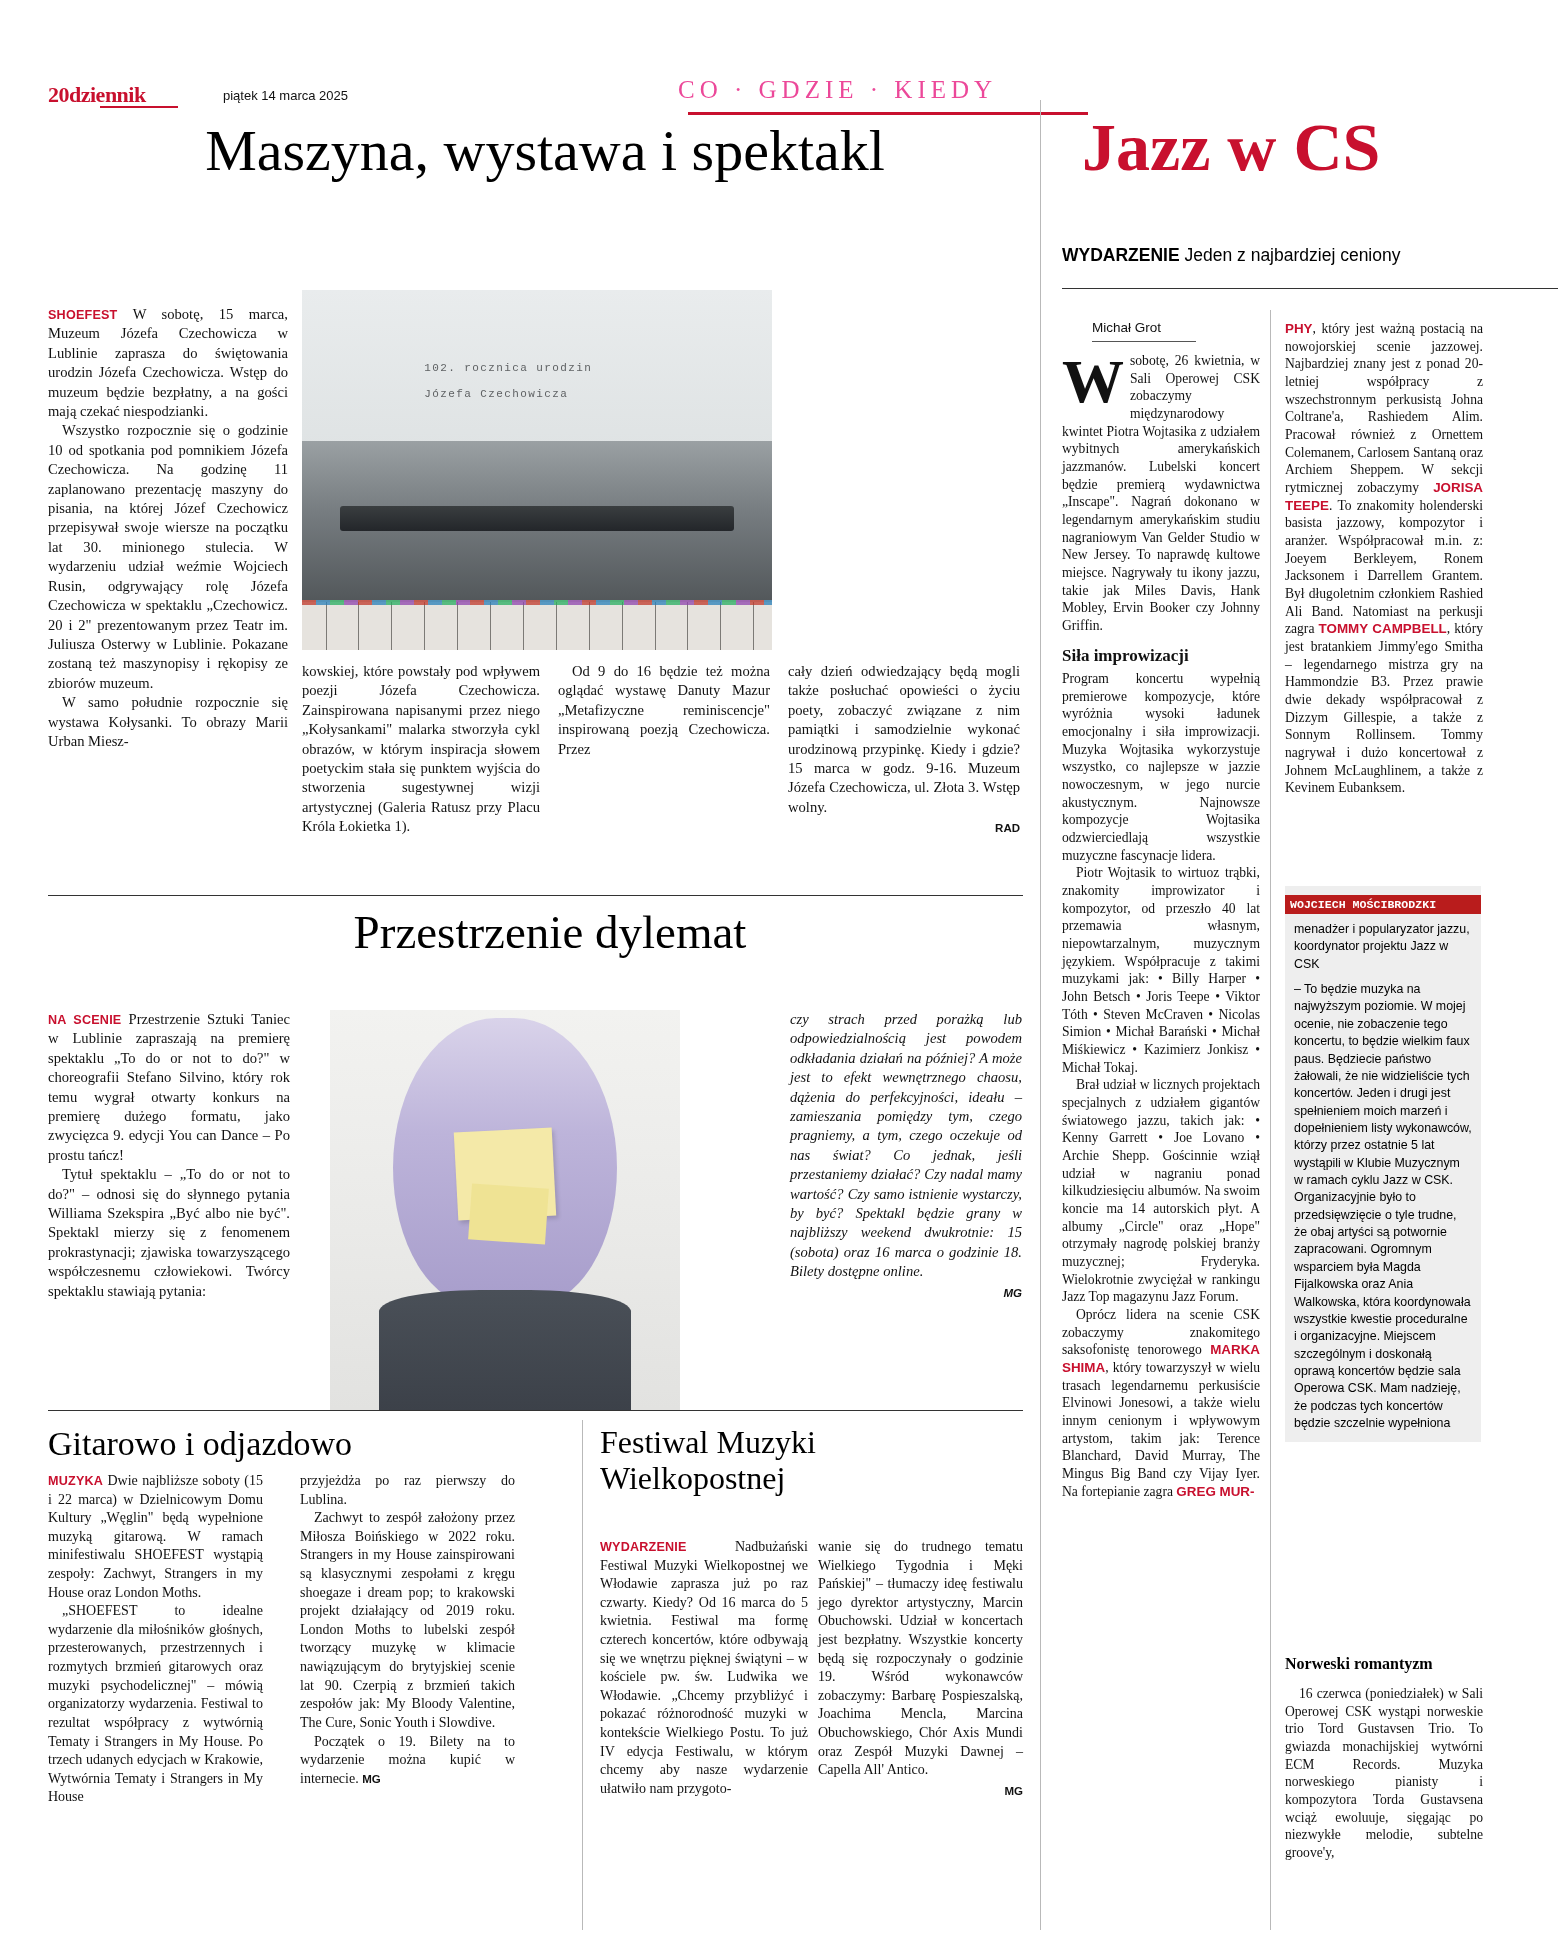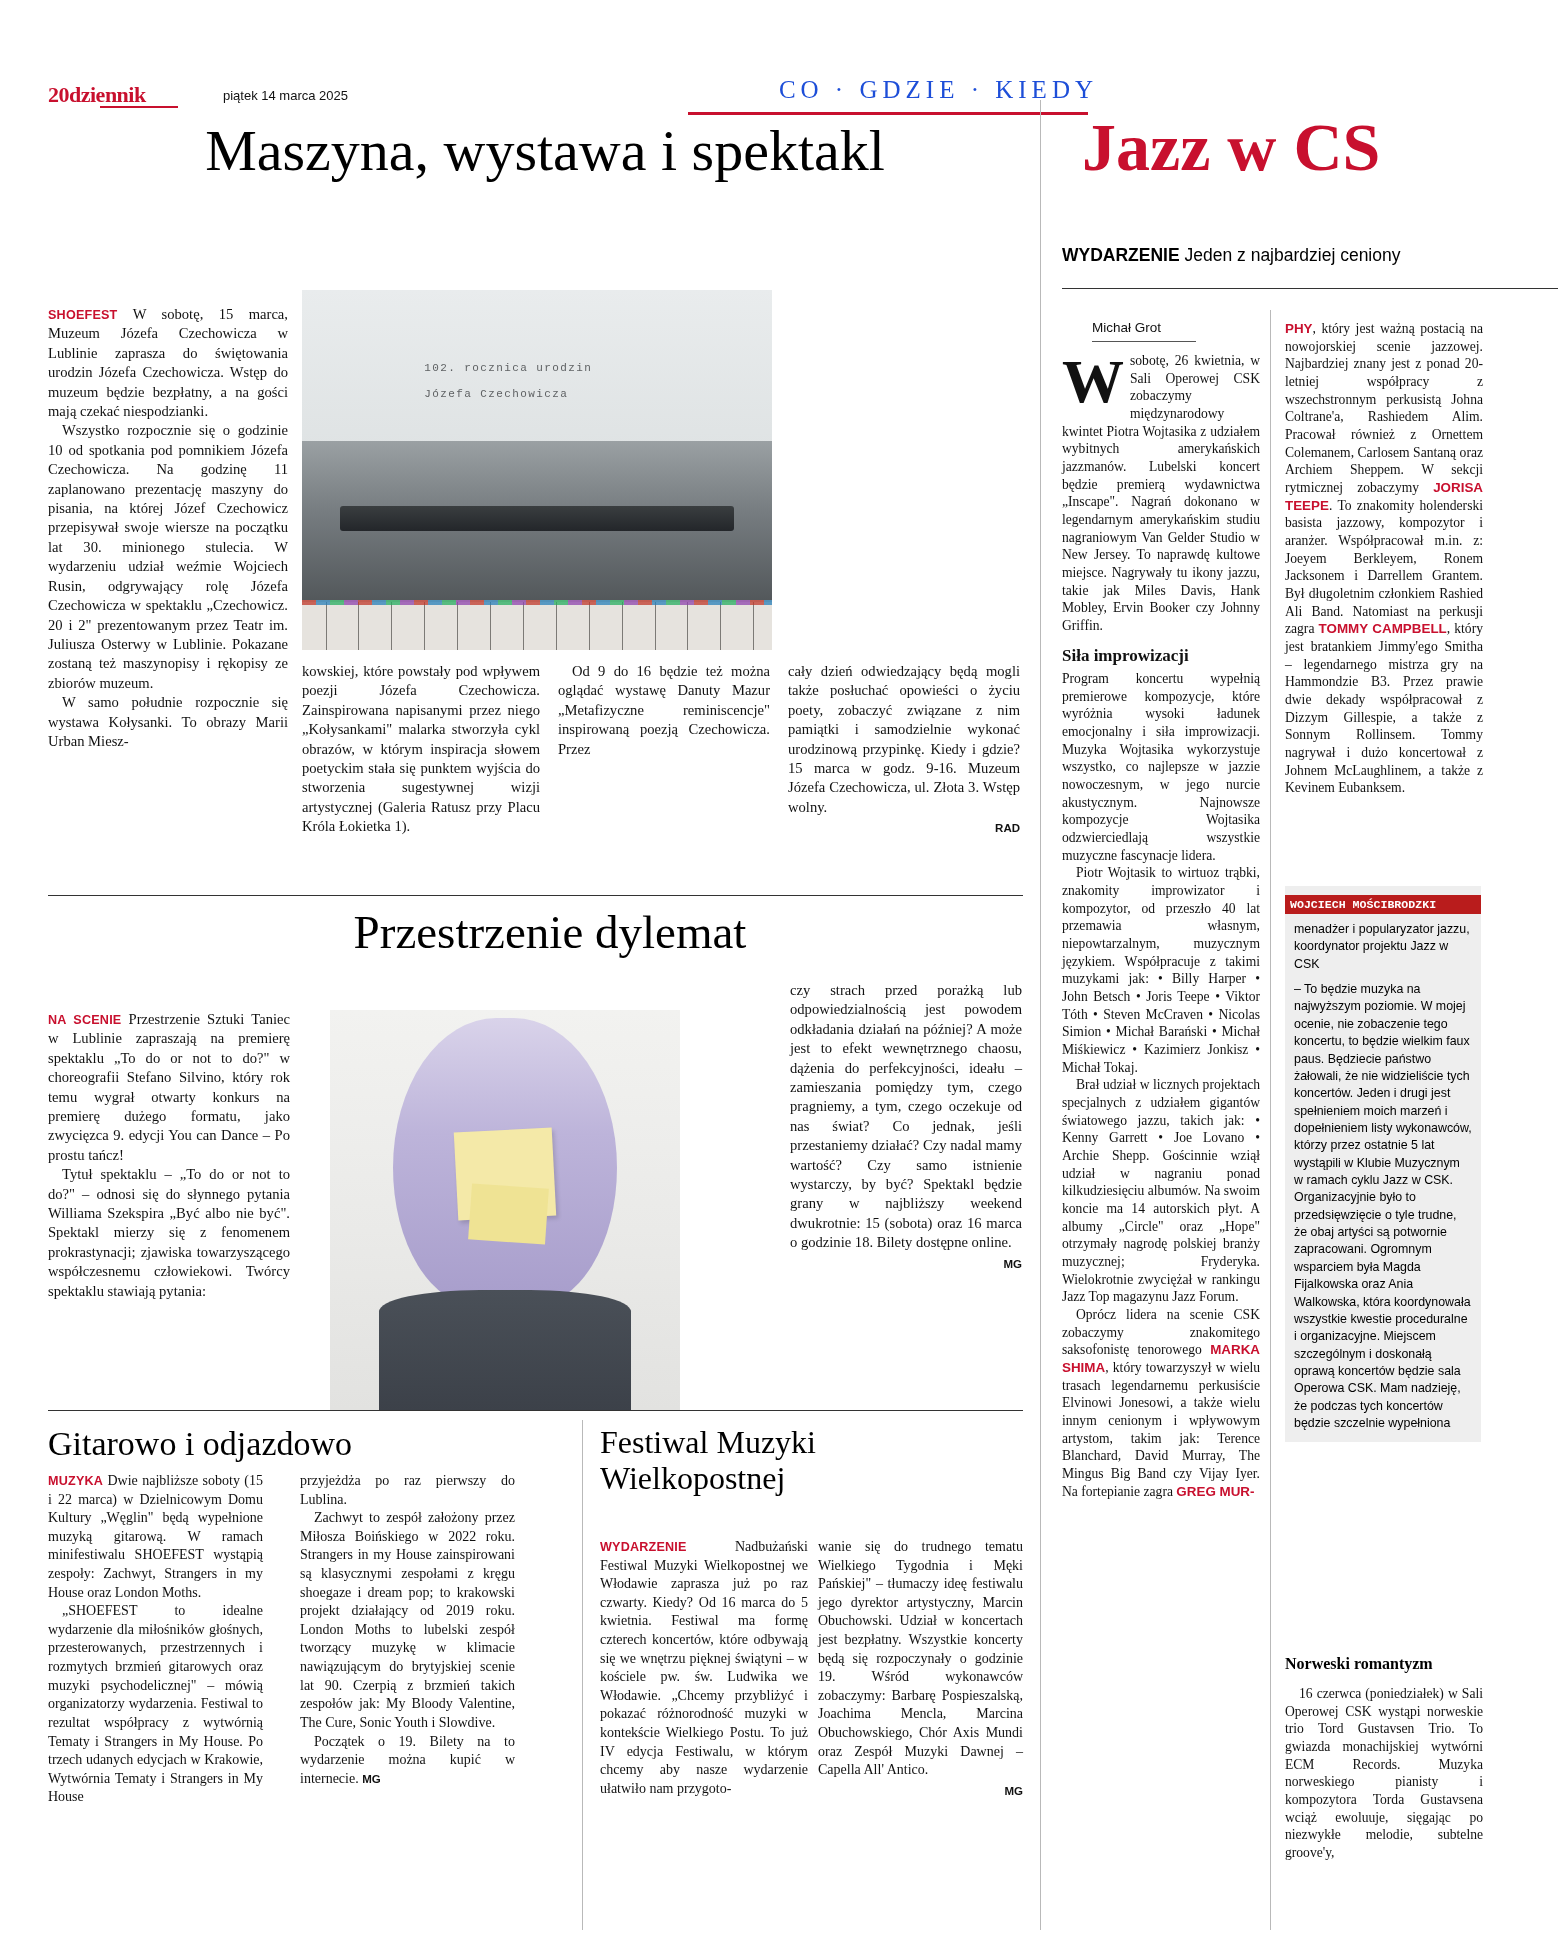--- a/index.html
+++ b/index.html
@@ -28,22 +28,22 @@
   .logo .num { font-size: 22px; }
   .logo .word { font-size: 22px; }
   .logo-underline {
     position: absolute; left: 52px; top: 30px; width: 78px; height: 2px; background: #c8102e;
   }
   .date {
     position: absolute; left: 175px; top: 12px;
     font-family: "Liberation Sans", sans-serif; font-size: 13px; color: #111;
   }
   .section-title {
-    position: absolute; left: 630px; top: 0px; width: 420px; text-align: right;
-    font-family: "Liberation Serif", serif; font-size: 25px; letter-spacing: 5px; color: #1d4ed8;
+    position: absolute; left: 630px; top: 0px; width: 420px; text-align: left;
+    font-family: "Liberation Serif", serif; font-size: 25px; letter-spacing: 5px; color: #ec4899;
   }
   .masthead-rule {
     position: absolute; left: 640px; top: 36px; width: 400px; height: 3px; background: #c8102e;
   }
 
   
   .vrule { position: absolute; background: #b9b9b9; width: 1px; }
   .hrule { position: absolute; background: #333; height: 1px; }
 
   
@@ -286,21 +286,21 @@
     <div class="wig-note"></div>
     <div class="wig-note2"></div>
     <div class="wig-body"></div>
   </div>
 
   <div class="col" style="left:48px; top:1010px; width:242px;">
     <p class="first"><span class="kicker">NA SCENIE</span><span> Przestrzenie Sztuki Taniec w Lublinie zapraszają na premierę spektaklu „To do or not to do?" w choreografii Stefano Silvino, który rok temu wygrał otwarty konkurs na premierę dużego formatu, jako zwycięzca 9. edycji You can Dance – Po prostu tańcz!</span></p>
     <p>Tytuł spektaklu – „To do or not to do?" – odnosi się do słynnego pytania Williama Szekspira „Być albo nie być". Spektakl mierzy się z fenomenem prokrastynacji; zjawiska towarzyszącego współczesnemu człowiekowi. Twórcy spektaklu stawiają pytania:</p>
   </div>
 
-  <div class="col" style="left:790px; top:981px; width:232px;">
+  <div class="col" style="left:790px; top:1010px; width:232px;font-style:italic;">
     <p class="first">czy strach przed porażką lub odpowiedzialnością jest powodem odkładania działań na później? A może jest to efekt wewnętrznego chaosu, dążenia do perfekcyjności, ideału – zamieszania pomiędzy tym, czego pragniemy, a tym, czego oczekuje od nas świat? Co jednak, jeśli przestaniemy działać? Czy nadal mamy wartość? Czy samo istnienie wystarczy, by być? Spektakl będzie grany w najbliższy weekend dwukrotnie: 15 (sobota) oraz 16 marca o godzinie 18. Bilety dostępne online.</p>
     <div class="sig">MG</div>
   </div>
 
   <div class="h-gitarowo">Gitarowo i odjazdowo</div>
 
   <div class="col" style="left:48px; top:1472px; width:215px; font-size:14px;">
     <p class="first"><span class="kicker">MUZYKA</span><span> Dwie najbliższe soboty (15 i 22 marca) w Dzielnicowym Domu Kultury „Węglin" będą wypełnione muzyką gitarową. W ramach minifestiwalu SHOEFEST wystąpią zespoły: Zachwyt, Strangers in my House oraz London Moths.</span></p>
     <p>„SHOEFEST to idealne wydarzenie dla miłośników głośnych, przesterowanych, przestrzennych i rozmytych brzmień gitarowych oraz muzyki psychodelicznej" – mówią organizatorzy wydarzenia. Festiwal to rezultat współpracy z wytwórnią Tematy i Strangers in My House. Po trzech udanych edycjach w Krakowie, Wytwórnia Tematy i Strangers in My House</p>
   </div>

